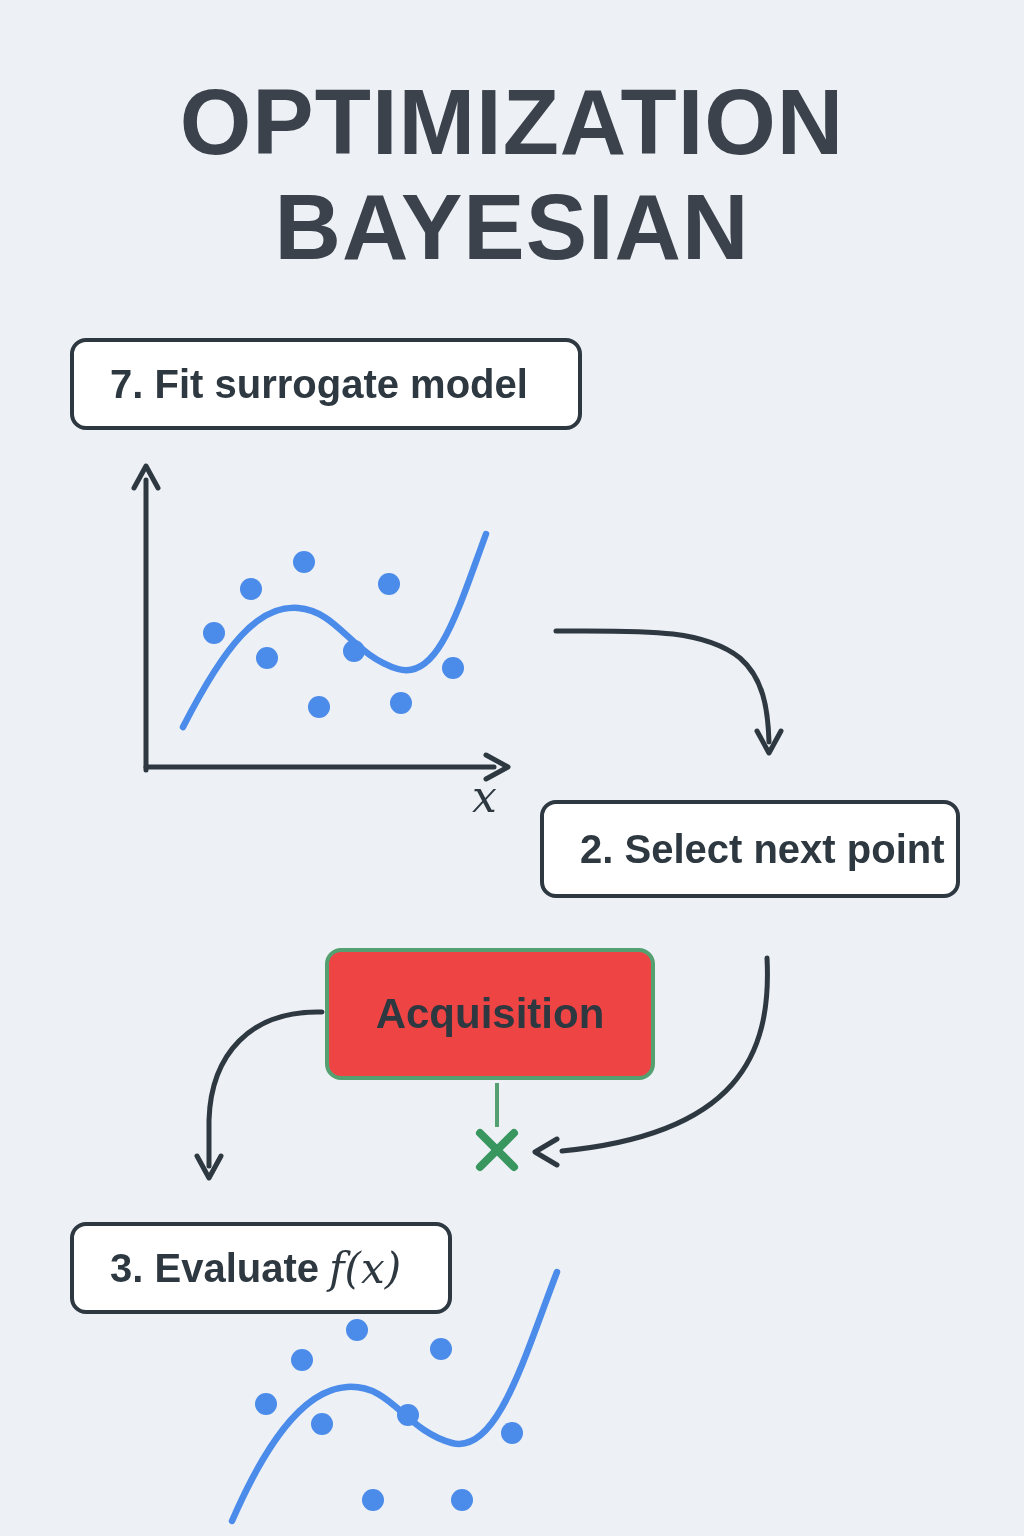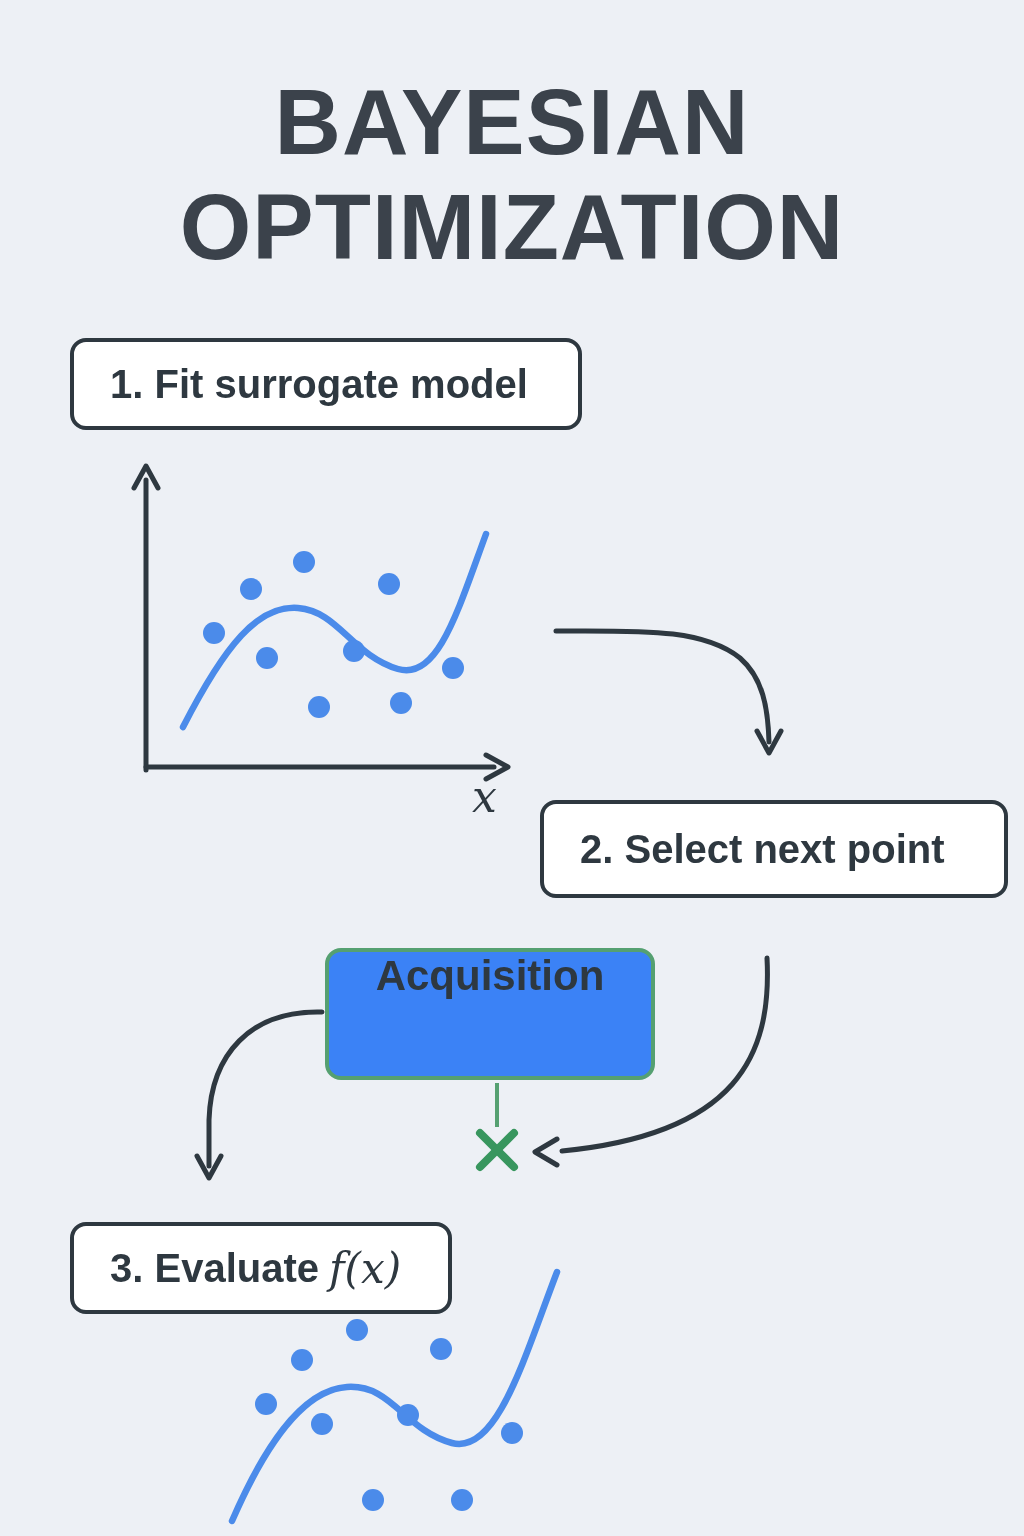--- a/index.html
+++ b/index.html
@@ -20,26 +20,26 @@
     position:absolute;
     background:#ffffff;
     border:4px solid #2e3840;
     border-radius:16px;
     display:flex;align-items:center;
     font-size:40px;font-weight:bold;color:#2e3840;
     box-sizing:border-box;
   }
   .box .pad{padding-left:36px;}
   #step1-box{left:70px;top:338px;width:512px;height:92px;}
-  #step2-box{left:540px;top:800px;width:468px;height:98px;}
+  #step2-box{left:540px;top:800px;width:420px;height:98px;}
   #step3-box{left:70px;top:1205px;width:382px;height:92px;margin-top:17px;}
   #acq-box{
     position:absolute;left:325px;top:948px;width:330px;height:132px;
-    background:#3b82f6;border:4px solid #55a071;border-radius:16px;
-    display:flex;flex-direction:column;align-items:center;justify-content:space-between;
+    background:#ef4444;border:4px solid #55a071;border-radius:16px;
+    display:flex;flex-direction:column;align-items:center;justify-content:center;
     font-size:42px;font-weight:bold;color:#2e3840;line-height:1.12;
     box-sizing:border-box;
   }
   .math{
     font-family:"DejaVu Serif",serif;
     font-style:italic;font-weight:normal;
     font-size:42px;margin-left:10px;
   }
   svg{position:absolute;left:0;top:0;}
   .ink{stroke:#2e3840;stroke-width:5;fill:none;stroke-linecap:round;stroke-linejoin:round;}
@@ -108,26 +108,26 @@
         <circle cx="322" cy="1424" r="11" class="dot"></circle>
         <circle cx="408" cy="1415" r="11" class="dot"></circle>
         <circle cx="512" cy="1433" r="11" class="dot"></circle>
         <circle cx="373" cy="1500" r="11" class="dot"></circle>
         <circle cx="462" cy="1500" r="11" class="dot"></circle>
       </g>
   </g>
 </svg>
 
 <div class="title">
+  <div>OPTIMIZATION</div>
   <div>BAYESIAN</div>
-  <div>OPTIMIZATION</div>
 </div>
 
 <div class="box" id="step1-box">
-  <span class="pad">1. Fit surrogate model</span>
+  <span class="pad">7. Fit surrogate model</span>
 </div>
 
 <div class="box" id="step2-box">
   <span class="pad">2. Select next point</span>
 </div>
 
 <div id="acq-box">
   <div>Acquisition</div>
 </div>
 

